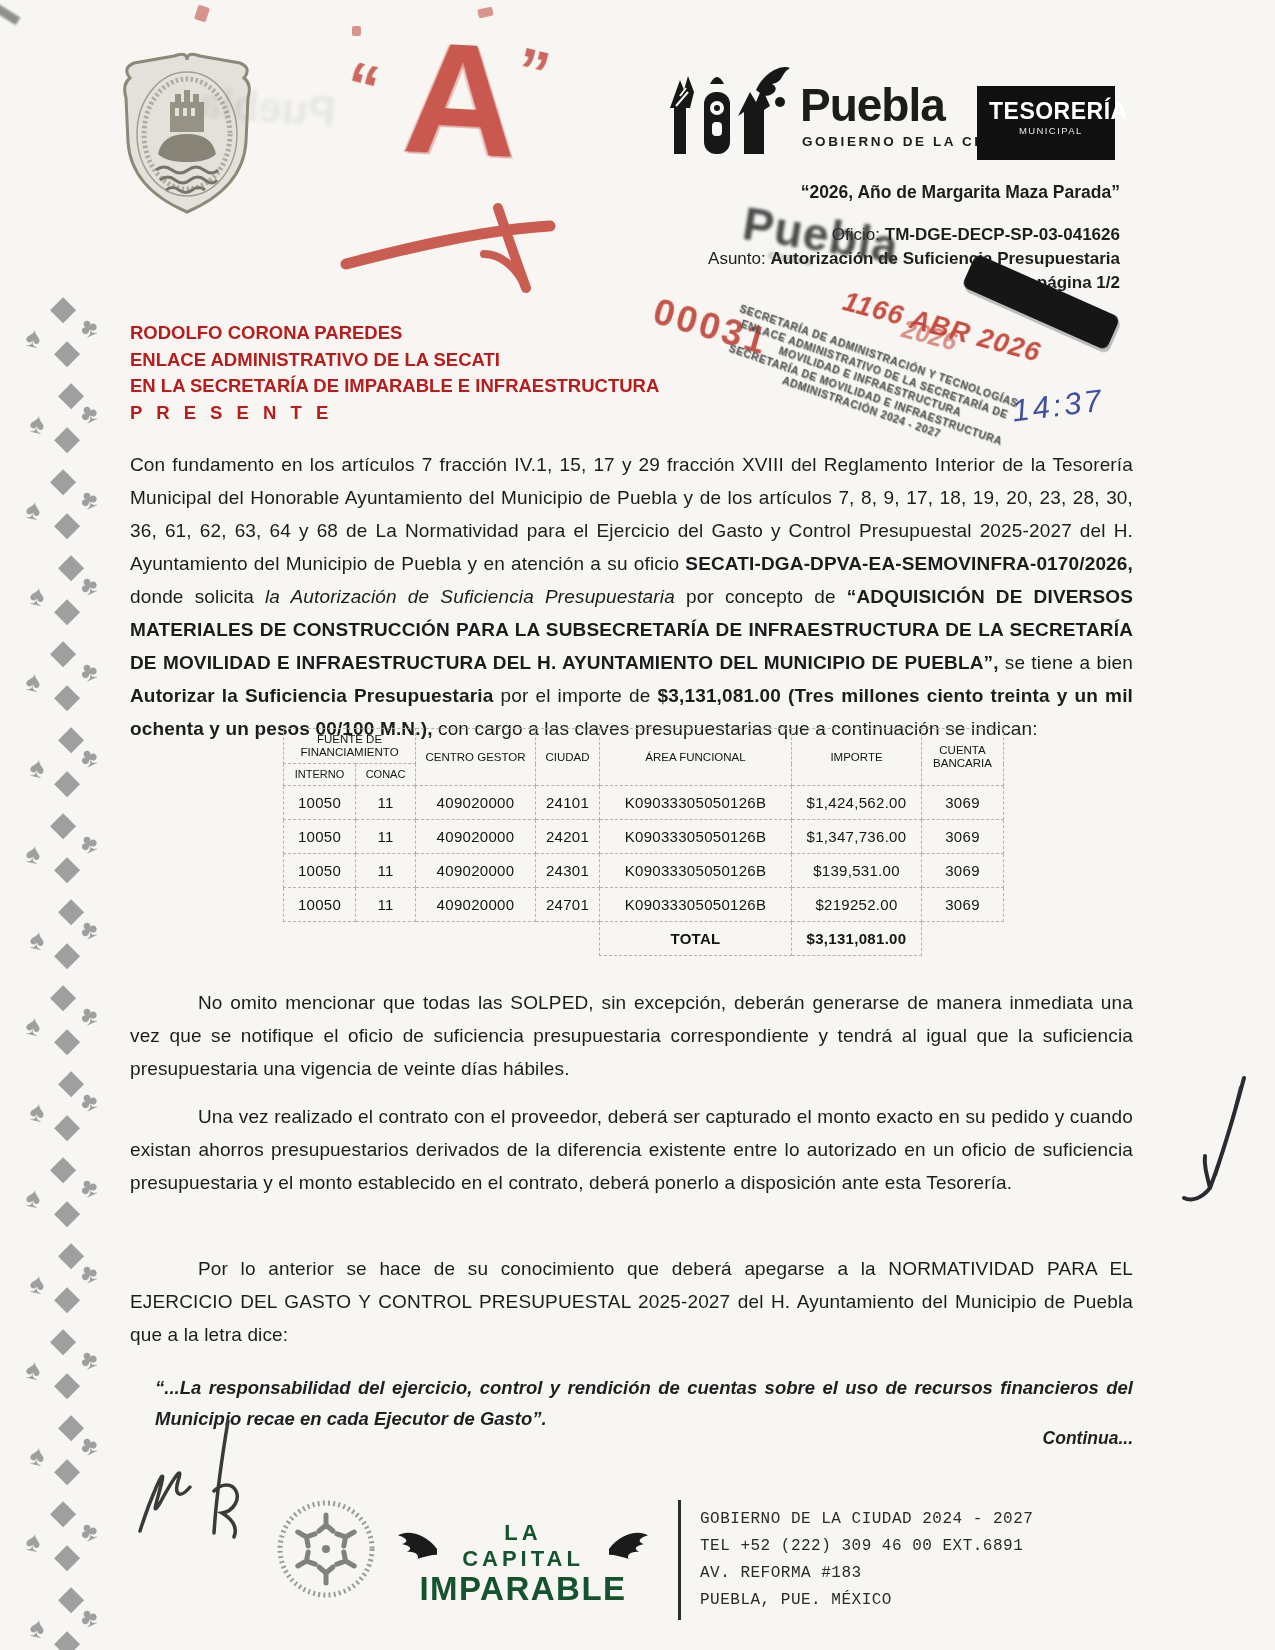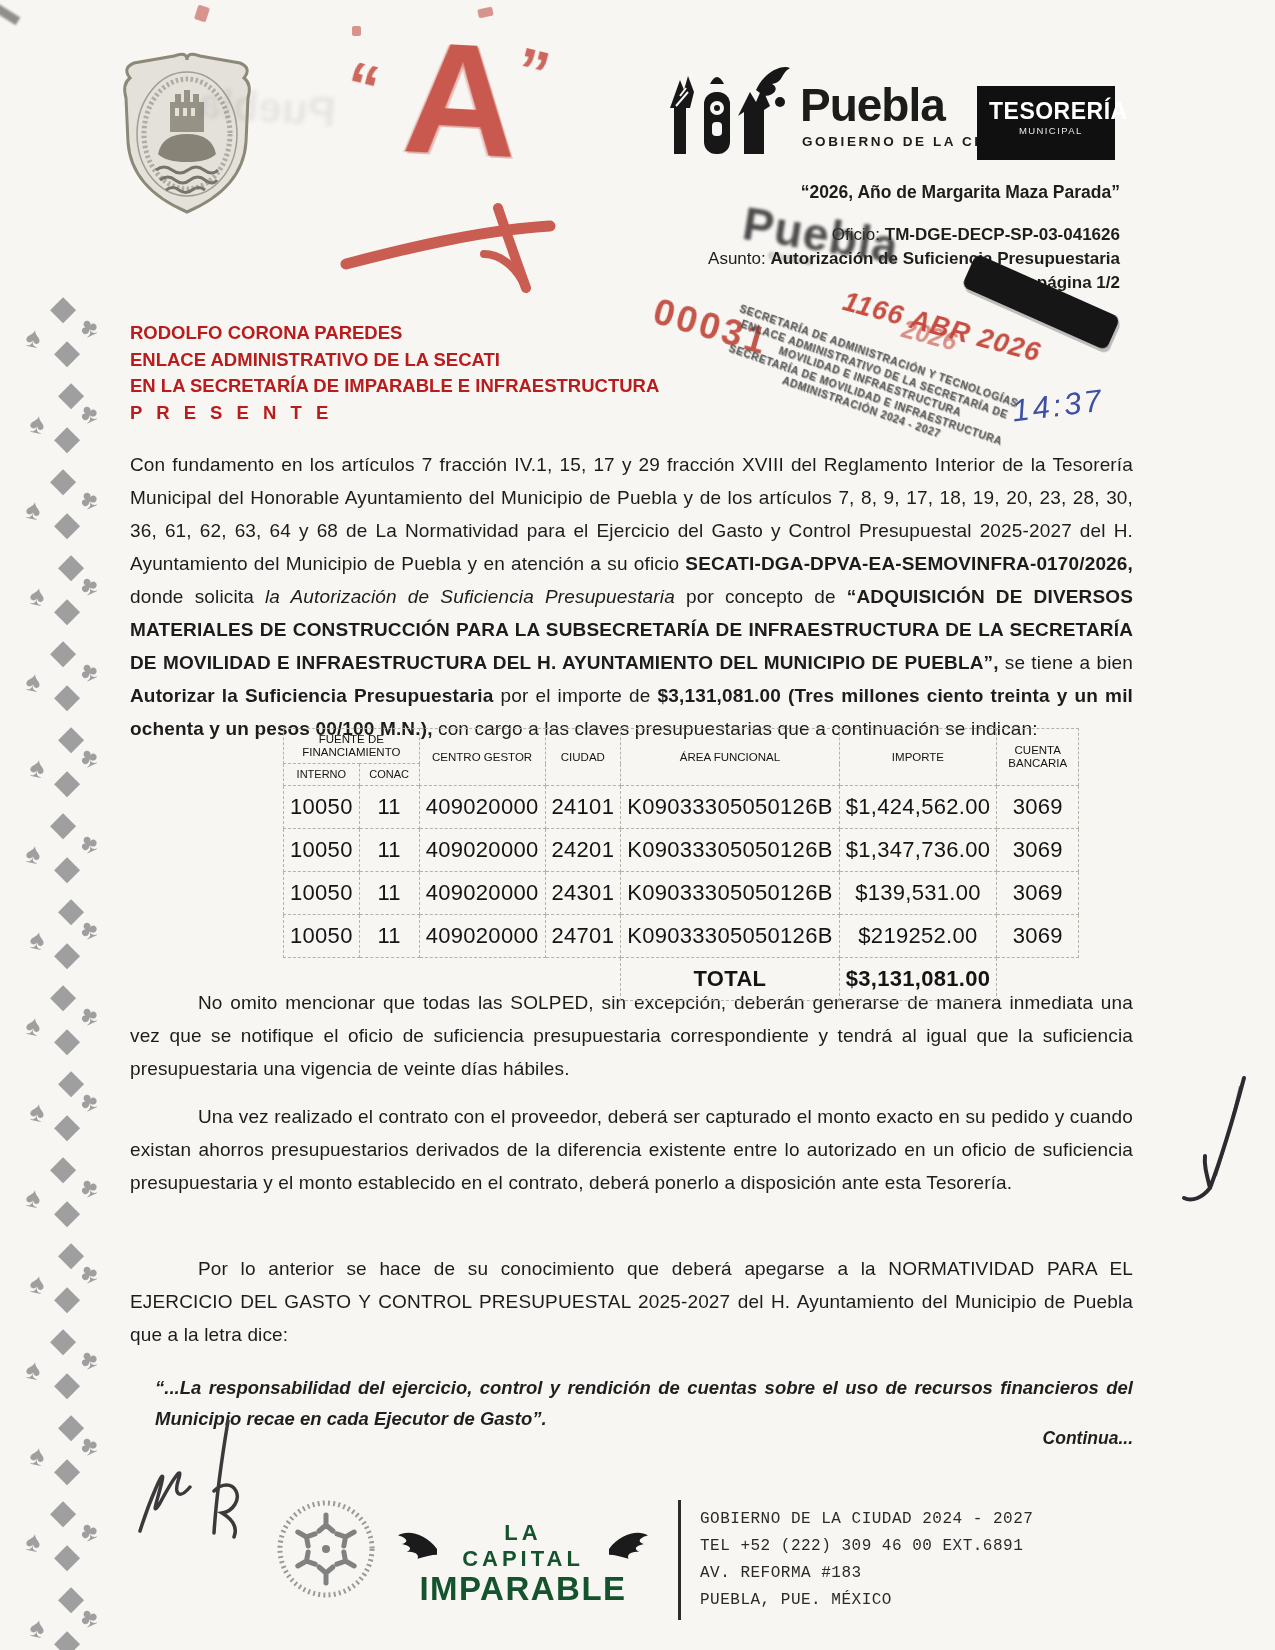--- a/index.html
+++ b/index.html
@@ -77,21 +77,21 @@
   .run-i{font-style:italic;}
   .quote{left:155px;top:1372px;width:978px;font-size:18.5px;line-height:31px;
          font-weight:bold;font-style:italic;text-align:justify;}
   .continua{left:130px;top:1428px;width:1003px;text-align:right;font-size:17.5px;
             font-weight:bold;font-style:italic;}
 
   
   .tbl-wrap{left:283px;top:728px;}
   table.budget{border-collapse:collapse;color:#141414;}
   table.budget th{font-size:11.5px;font-weight:normal;padding:4px 5px;border:1.4px dashed #b7b2a8;line-height:13px;}
-  table.budget td{font-size:22px;padding:8px 6px;text-align:center;border:1.4px dashed #b7b2a8;letter-spacing:.3px;}
+  table.budget td{font-size:15px;padding:8px 6px;text-align:center;border:1.4px dashed #b7b2a8;letter-spacing:.3px;}
   table.budget .sub{font-size:11px;text-align:center;}
   table.budget tfoot td{border:none;font-weight:bold;}
   table.budget tfoot td.boxed{border:1.4px dashed #b7b2a8;}
   col.c-int{width:72px;} col.c-con{width:60px;} col.c-cg{width:120px;} col.c-pos{width:64px;}
   col.c-af{width:192px;} col.c-imp{width:130px;} col.c-cb{width:82px;}
 
   
   .pen-mark{left:1178px;top:1072px;}
   .scribble{left:132px;top:1415px;}
 

